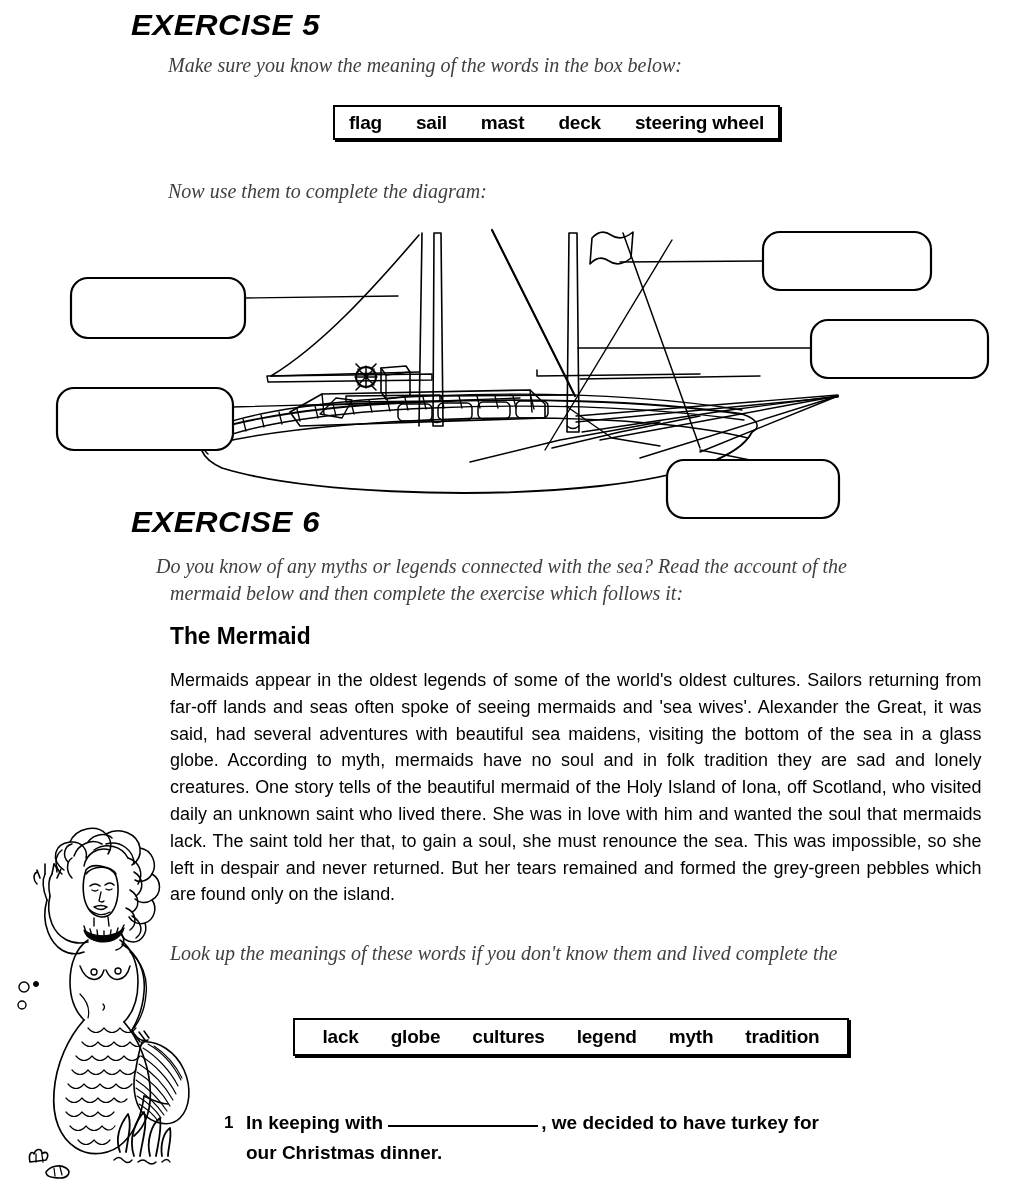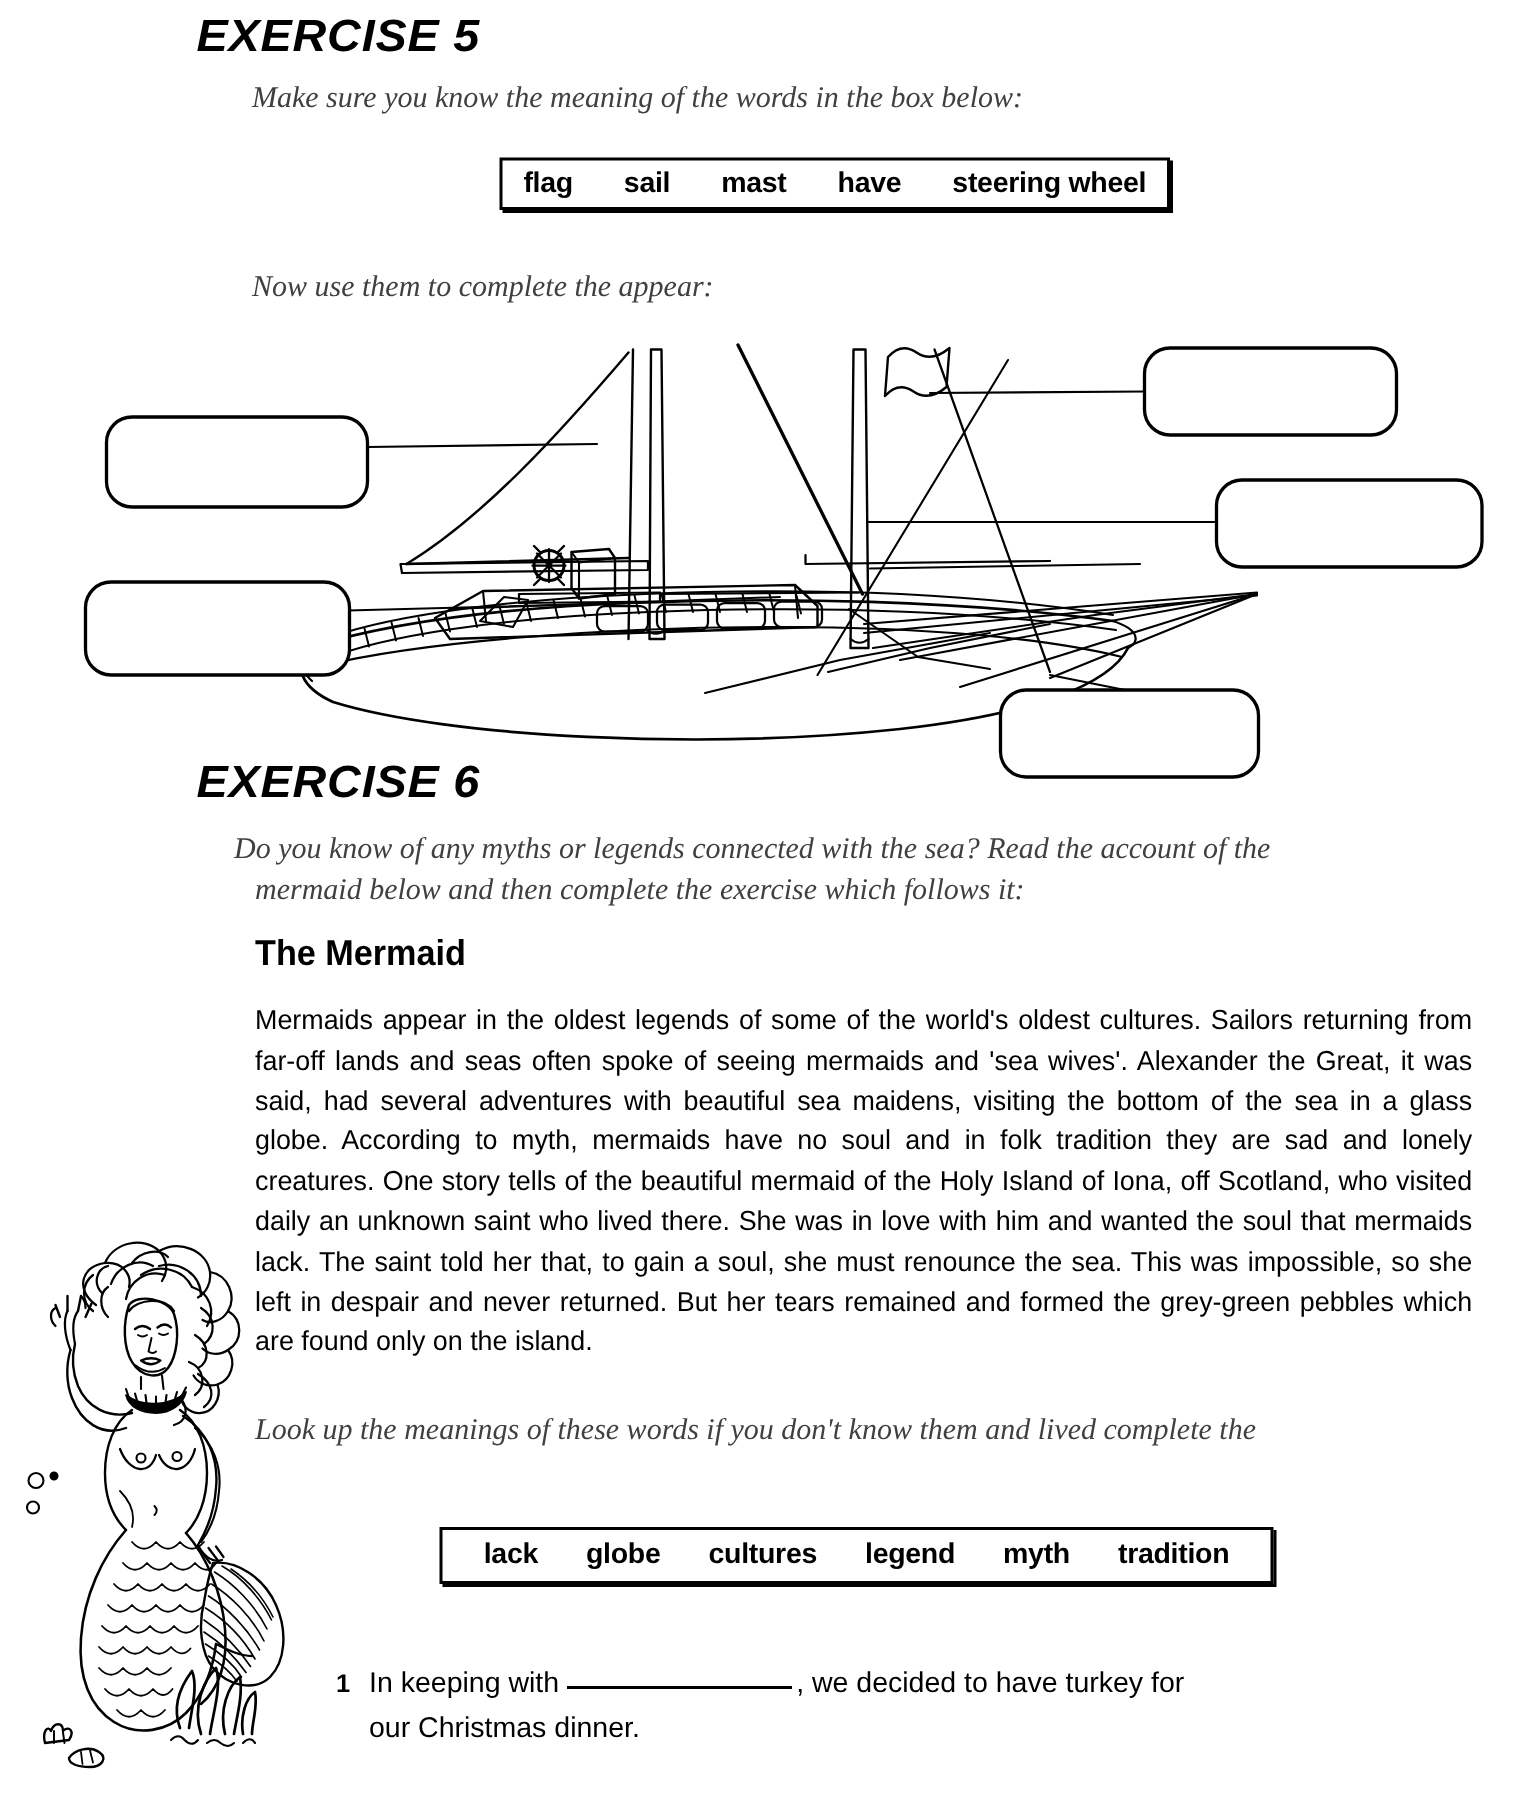--- a/index.html
+++ b/index.html
@@ -100,20 +100,21 @@
   .question .qnum {
     position: absolute;
     left: 0;
     top: 0;
     font-weight: bold;
     font-size: 17px;
   }
   .question .qtext {
     margin-left: 22px;
     display: block;
+    font-weight: bold;
   }
   .blank {
     display: inline-block;
     width: 150px;
     border-bottom: 2px solid #000;
     margin: 0 3px 0 5px;
     vertical-align: 2px;
   }
 
   
@@ -140,26 +141,26 @@
 
   <div class="ex-heading" style="left:131px; top:8px;">EXERCISE 5</div>
 
   <div class="instr" style="left:168px; top:52px; width:720px;">Make sure you know the meaning of the words in the box below:</div>
 
   <div class="wordbank" id="wordbank-ship" style="left:333px; top:105px; width:447px; height:35px;">
     <div class="words">
       <span>flag</span>
       <span>sail</span>
       <span>mast</span>
-      <span>have</span>
+      <span>deck</span>
       <span>steering wheel</span>
     </div>
   </div>
 
-  <div class="instr" style="left:168px; top:178px; width:600px;">Now use them to complete the appear:</div>
+  <div class="instr" style="left:168px; top:178px; width:600px;">Now use them to complete the diagram:</div>
 
   <div class="diagram">
     <svg width="1020" height="320" viewBox="0 0 1020 320">
       <g fill="none" stroke="#000" stroke-width="1.7" stroke-linecap="round" stroke-linejoin="round">
 
         <g stroke-width="1.4">
           <line x1="245" y1="98" x2="398" y2="96"></line>
           <line x1="232" y1="207" x2="420" y2="202"></line>
           <line x1="764" y1="61" x2="620" y2="62"></line>
           <line x1="812" y1="148" x2="578" y2="148"></line>

